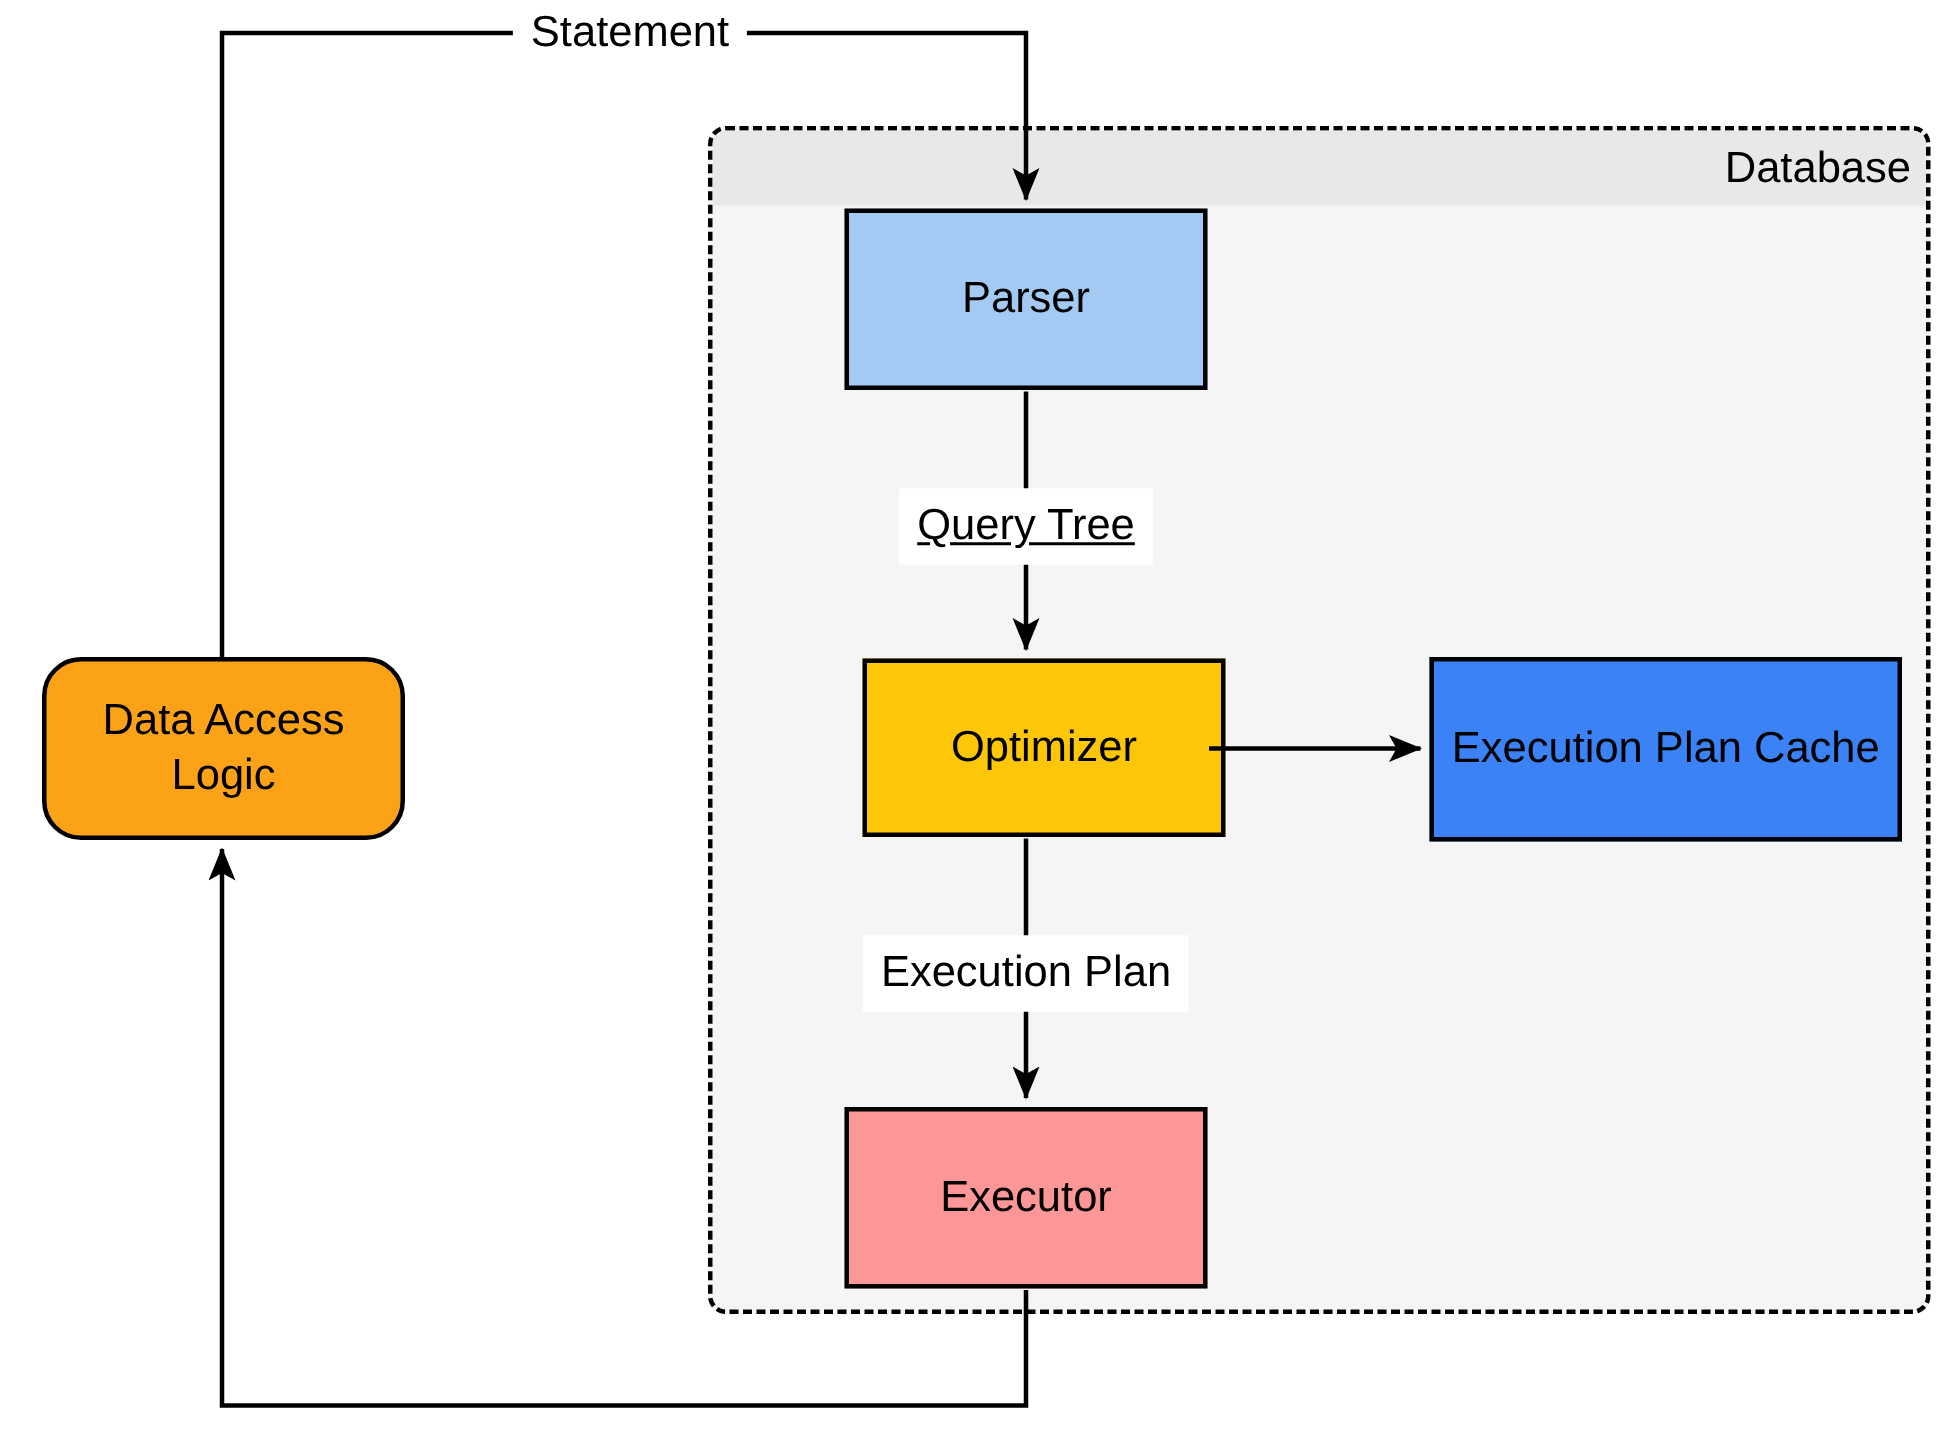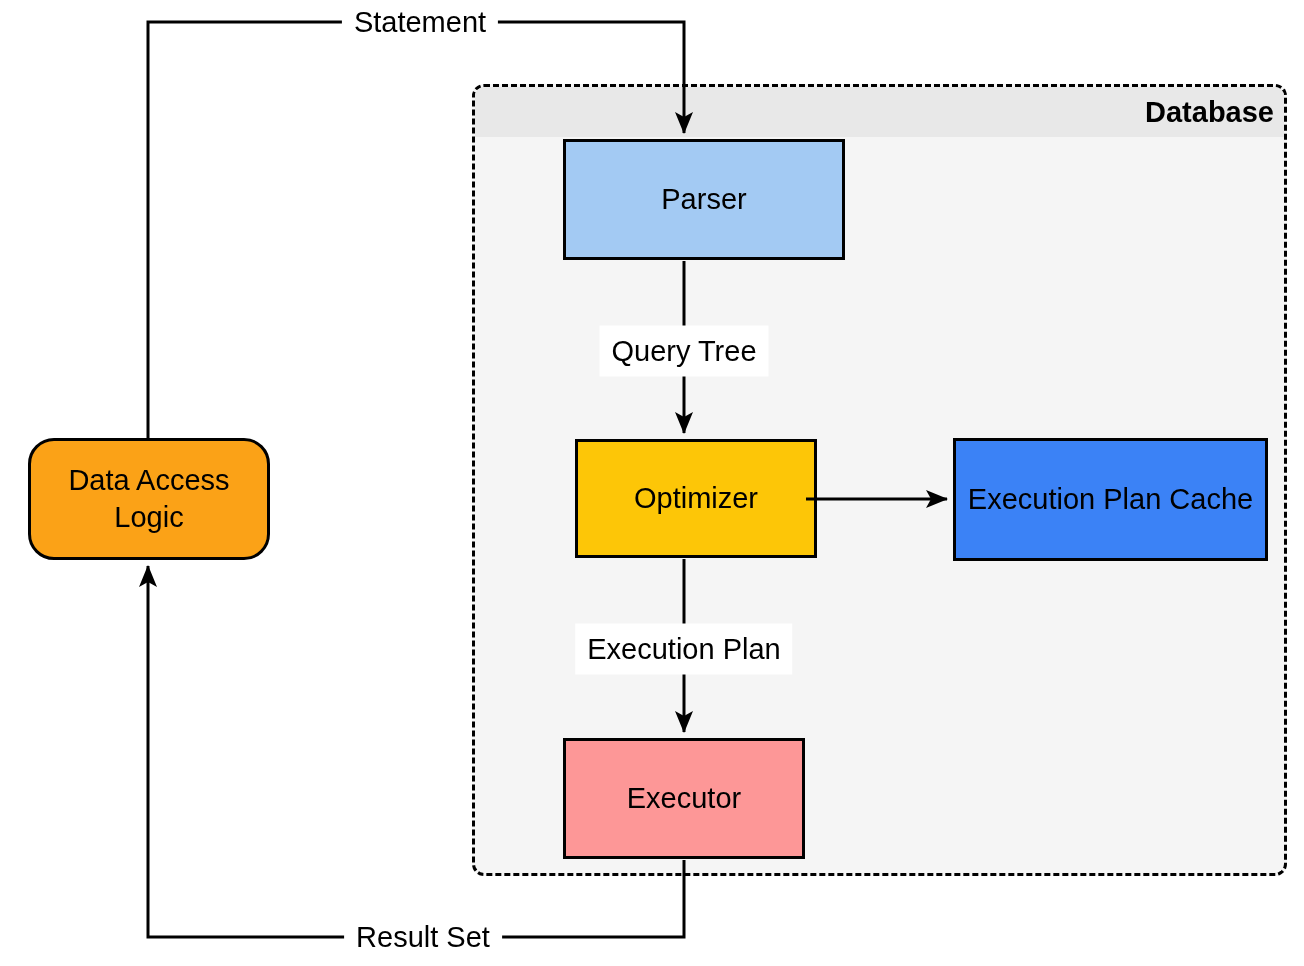--- a/index.html
+++ b/index.html
@@ -33,21 +33,20 @@
     left: 0;
     top: 0;
     width: 100%;
     height: 50px;
     background: #e8e8e8;
     display: flex;
     align-items: center;
     justify-content: flex-end;
     padding-right: 10px;
     box-sizing: border-box;
-    font-weight: bold;
   }
   #db-band .band-label {
     font-size: 29px;
     color: #000000;
     line-height: 1;
   }
   
   .node {
     position: absolute;
     border: 3px solid #000000;
@@ -55,21 +54,21 @@
     display: flex;
     align-items: center;
     justify-content: center;
     text-align: center;
     font-size: 29px;
     line-height: 1.28;
     color: #000000;
     z-index: 3;
   }
   #node-data-access-logic { left: 28px;  top: 438px; width: 242px; height: 122px; border-radius: 26px; }
-  #node-parser            { left: 563px; top: 139px; width: 282px; height: 121px; }
+  #node-parser            { left: 563px; top: 139px; width: 242px; height: 121px; }
   #node-optimizer         { left: 563px; top: 439px; width: 242px; height: 119px; }
   #node-execution-plan-cache { left: 953px; top: 438px; width: 315px; height: 123px; }
   #node-executor          { left: 563px; top: 738px; width: 242px; height: 121px; }
 
   
   #edges-svg {
     position: absolute;
     left: 0;
     top: 0;
     width: 1304px;
@@ -89,21 +88,21 @@
     background: #ffffff;
     color: #000000;
     font-size: 29px;
     line-height: 1;
     padding: 11px 12px;
     transform: translate(-50%, -50%);
     white-space: nowrap;
     z-index: 5;
   }
   #label-statement      { left: 420px; top: 22px;  }
-  #label-query-tree     { left: 684px; top: 351px; }
+  #label-query-tree     { left: 684px; top: 351px; text-decoration: underline; }
   #label-execution-plan { left: 684px; top: 649px; }
   #label-result-set     { left: 423px; top: 937px; }
 </style>
 </head>
 <body>
 
 <div id="canvas">
 
   <div id="db-container">
     <div id="db-band">
@@ -143,15 +142,14 @@
   <div class="node" id="node-executor" style="background: rgb(253, 151, 151);">
     <span>Executor</span>
   </div>
 
   <div class="edge-label" id="label-statement">Statement</div>
 
   <div class="edge-label" id="label-query-tree">Query Tree</div>
 
   <div class="edge-label" id="label-execution-plan">Execution Plan</div>
 
-  <div class="edge-label" id="label-result-set">Result Set</div>
 
 </div>
 
 </body></html>

